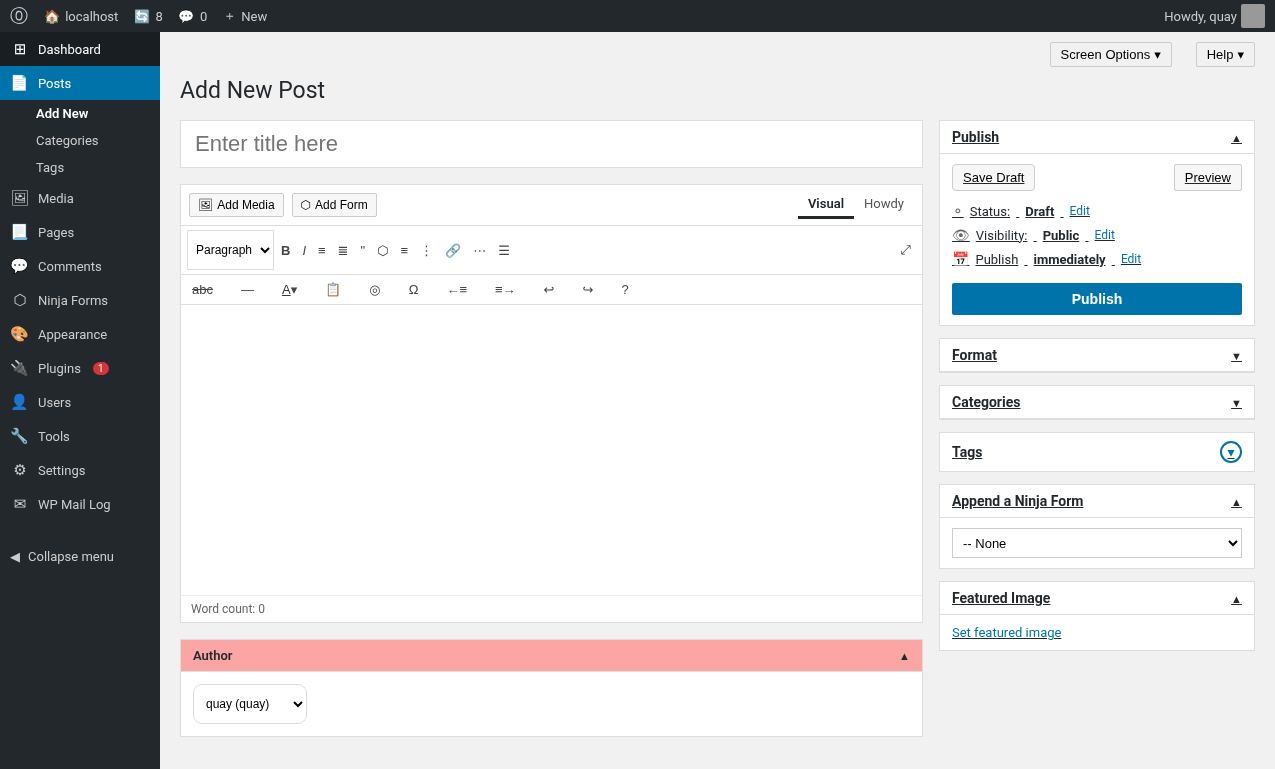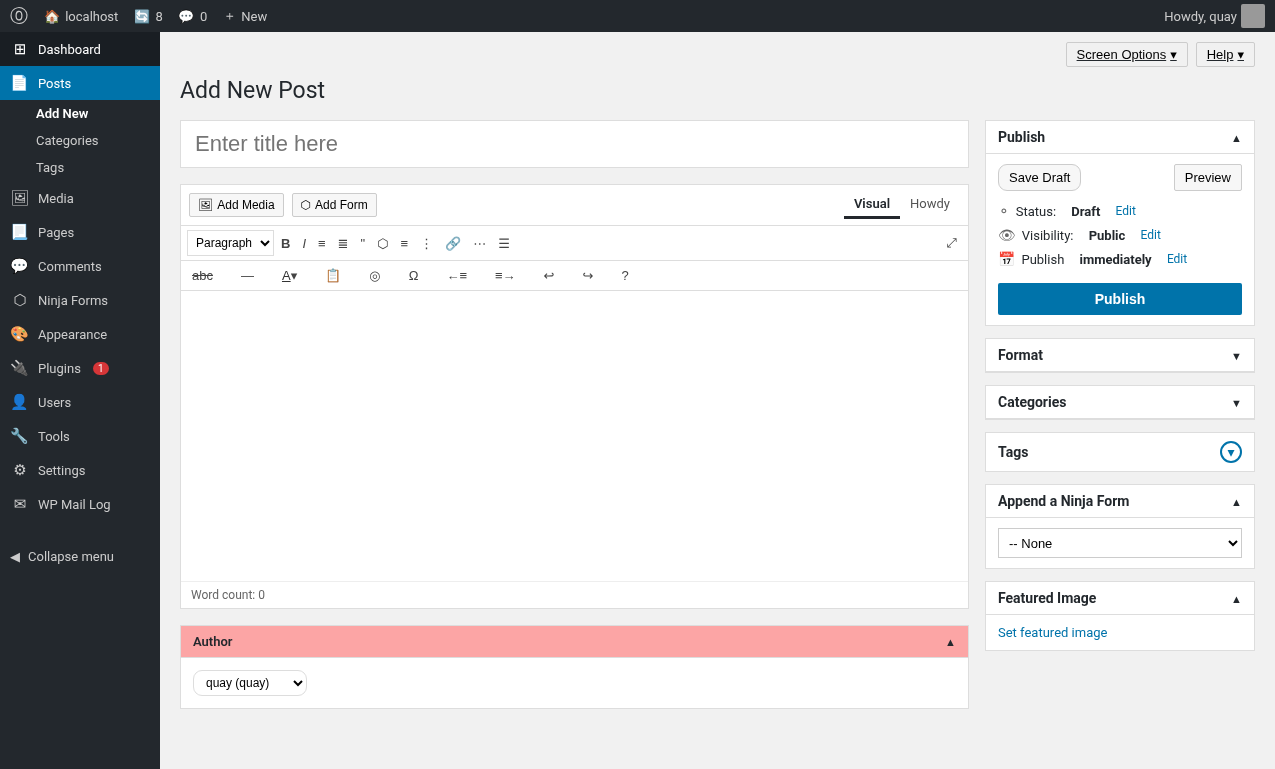--- a/index.html
+++ b/index.html
@@ -54,24 +54,23 @@
     #main-content {
       flex: 1;
       padding: 20px 20px 0 20px;
       background: #f1f1f1;
     }
 
     
     #screen-options-bar {
       display: flex;
       justify-content: flex-end;
-      gap: 8px;
+      gap: 24px;
       margin-bottom: 10px;
       margin-top: -10px;
-      text-decoration: underline;
     }
     .screen-btn {
       background: #f1f1f1;
       border: 1px solid #ccc;
       padding: 4px 10px;
       cursor: pointer;
       font-size: 13px;
       display: flex;
       align-items: center;
       gap: 4px;
@@ -153,21 +152,21 @@
       border: none;
       background: none;
       font-size: 13px;
       display: flex; align-items: center;
     }
     .fmt-select {
       padding: 2px 4px;
       border: 1px solid #ddd;
       background: #fff;
       font-size: 12px;
-      height: 26px;
+      height: 40px;
       cursor: pointer;
     }
 
     .formatting-bar2 {
       display: flex;
       align-items: center;
       padding: 4px 6px;
       border-bottom: 1px solid #ddd;
       gap: 18px;
     }
@@ -197,21 +196,21 @@
       justify-content: space-between;
       padding: 8px 12px;
       border-bottom: 1px solid #ddd;
       background: #fca5a5;
       cursor: pointer;
     }
     .box-header-title { font-weight: 600; font-size: 13px; }
     .box-content { padding: 12px; }
 
     
-    #right-sidebar { width: 270px; flex-shrink: 0; }
+    #right-sidebar { width: 316px; flex-shrink: 0; text-decoration: underline; }
 
     .meta-box {
       background: #fff;
       border: 1px solid #ddd;
       margin-bottom: 12px;
     }
     .meta-box-header {
       display: flex;
       align-items: center;
       justify-content: space-between;
@@ -226,21 +225,21 @@
       display: flex;
       gap: 8px;
       margin-bottom: 12px;
     }
     .btn-save-draft {
       padding: 5px 10px;
       border: 1px solid #ccc;
       background: #f7f7f7;
       cursor: pointer;
       font-size: 13px;
-      border-radius: 9px;
+      border-radius: 4px;
     }
     .btn-preview {
       padding: 5px 10px;
       border: 1px solid #ccc;
       background: #f7f7f7;
       cursor: pointer;
       font-size: 13px;
       border-radius: 2px;
       margin-left: auto;
       text-align: right;

